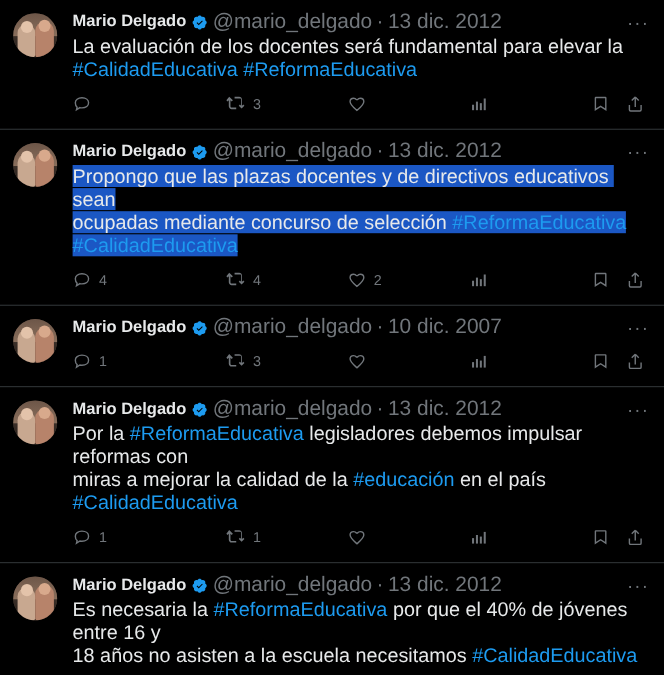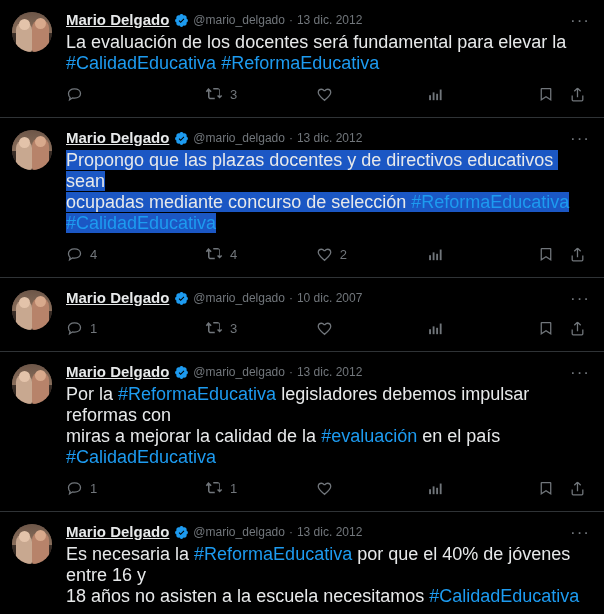--- a/index.html
+++ b/index.html
@@ -69,34 +69,33 @@
     align-items: center;
     font-size: 14.5px;
     line-height: 20px;
     white-space: nowrap;
     margin-bottom: 2px;
   }
   .name {
     color: #e7e9ea;
     font-weight: bold;
     font-size: 15px;
-    text-decoration: underline;
   }
   .verified {
     display: inline-block;
     width: 15px;
     height: 15px;
     margin: 0 4px 0 5px;
     position: relative;
     flex: 0 0 auto;
   }
   .verified svg { display:block; }
   .handle, .dot, .date {
     color: #71767b;
-    font-size: 12px;
+    font-size: 19px;
   }
   .dot { margin: 0 4px; }
   .more {
     position: absolute;
     right: 14px;
     color: #71767b;
     font-size: 17px;
     line-height: 14px;
     letter-spacing: 1px;
     top: 14px;
@@ -403,21 +402,21 @@
             <svg width="15" height="15" viewBox="0 0 24 24" aria-hidden="true">
               <path fill="#1d9bf0" d="M22.25 12c0-1.43-.88-2.67-2.19-3.34.46-1.39.2-2.9-.81-3.91s-2.52-1.27-3.91-.81C14.67 2.63 13.43 1.75 12 1.75s-2.67.88-3.34 2.19c-1.39-.46-2.9-.2-3.91.81s-1.27 2.52-.81 3.91C2.63 9.33 1.75 10.57 1.75 12s.88 2.67 2.19 3.34c-.46 1.39-.2 2.9.81 3.91s2.52 1.27 3.91.81c.67 1.31 1.91 2.19 3.34 2.19s2.67-.88 3.34-2.19c1.39.46 2.9.2 3.91-.81s1.27-2.52.81-3.91c1.31-.67 2.19-1.91 2.19-3.34z"></path>
               <path fill="#000" d="M10.68 15.85l-3.2-3.2 1.06-1.06 2.14 2.14 4.8-4.8 1.06 1.06z"></path>
             </svg>
           </span>
           <span class="handle">@mario_delgado</span>
           <span class="dot">·</span>
           <span class="date">13 dic. 2012</span>
         </div>
         <div class="text">Por la <span class="tag">#ReformaEducativa</span> legisladores debemos impulsar reformas con
-miras a mejorar la calidad de la <span class="tag">#evaluación</span> en el país <span class="tag">#CalidadEducativa</span></div>
+miras a mejorar la calidad de la <span class="tag">#educación</span> en el país <span class="tag">#CalidadEducativa</span></div>
         <div class="actions">
           <div class="act a-reply">
             <span>
               <svg width="17" height="17" viewBox="0 0 24 24" aria-hidden="true">
                 <path fill="none" stroke="#71767b" stroke-width="1.8" d="M3.5 10.5c0-3.6 3.3-6.5 8.5-6.5s8.5 2.9 8.5 6.5-3.3 6.5-8.5 6.5c-.9 0-1.8-.1-2.6-.3L5 19.5l.8-3.3C4.4 15 3.5 12.9 3.5 10.5z"></path>
               </svg>
             </span>
             <span class="cnt">1</span>
           </div>
           <div class="act a-rt">

